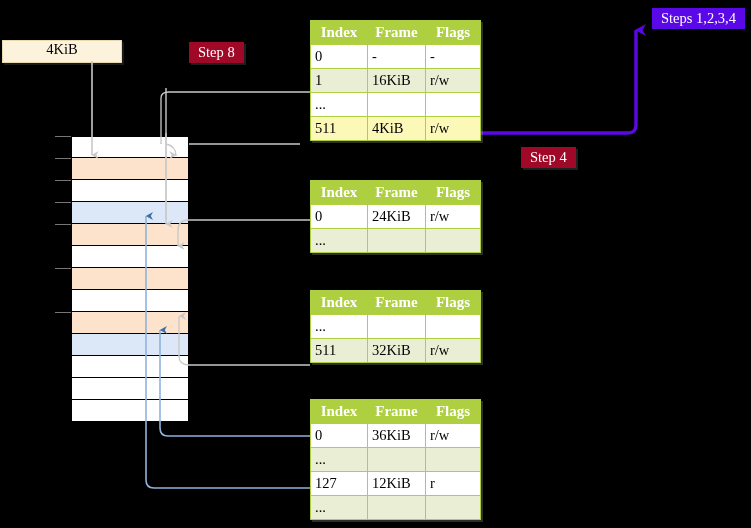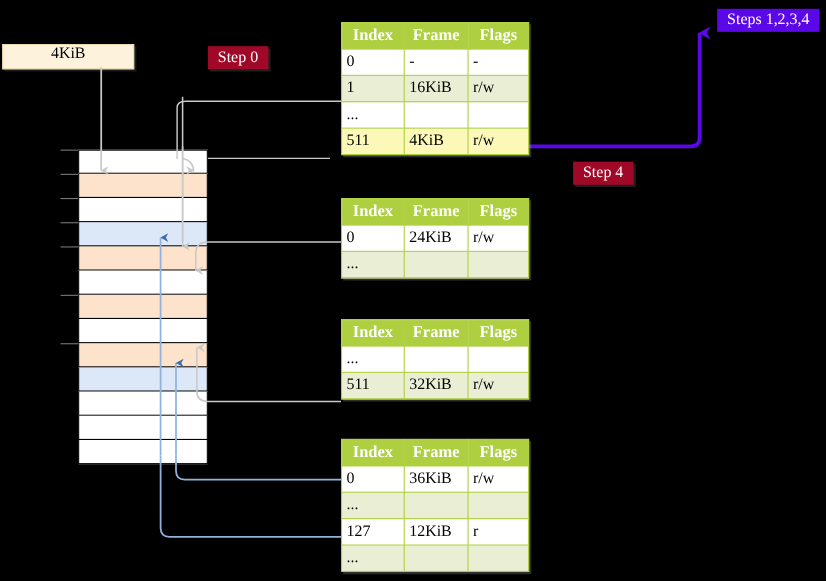--- a/index.html
+++ b/index.html
@@ -62,21 +62,21 @@
 </head>
 <body>
 
 <div class="stage">
 
   <div class="kbox" style="left:2px;top:40px;width:118px;height:21px;">
     <span>4KiB</span>
   </div>
 
   <div class="badge red" style="left:189px;top:42px;">
-    <span>Step 0</span>
+    <span>Step 8</span>
   </div>
   <div class="badge violet" style="left:652px;top:8px;">
     <span>Steps 1,2,3,4</span>
   </div>
   <div class="badge red" style="left:521px;top:147px;">
     <span>Step 4</span>
   </div>
 
   <div class="mem">
     <div class="mrow first" style="top:0px;"></div>

